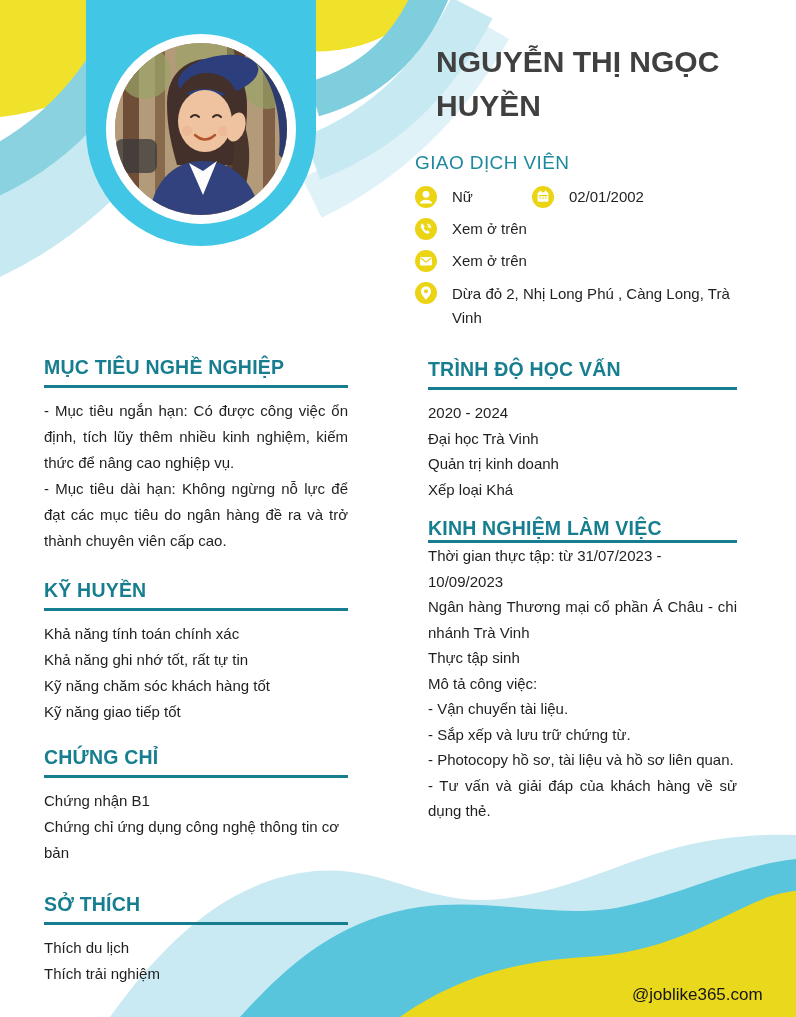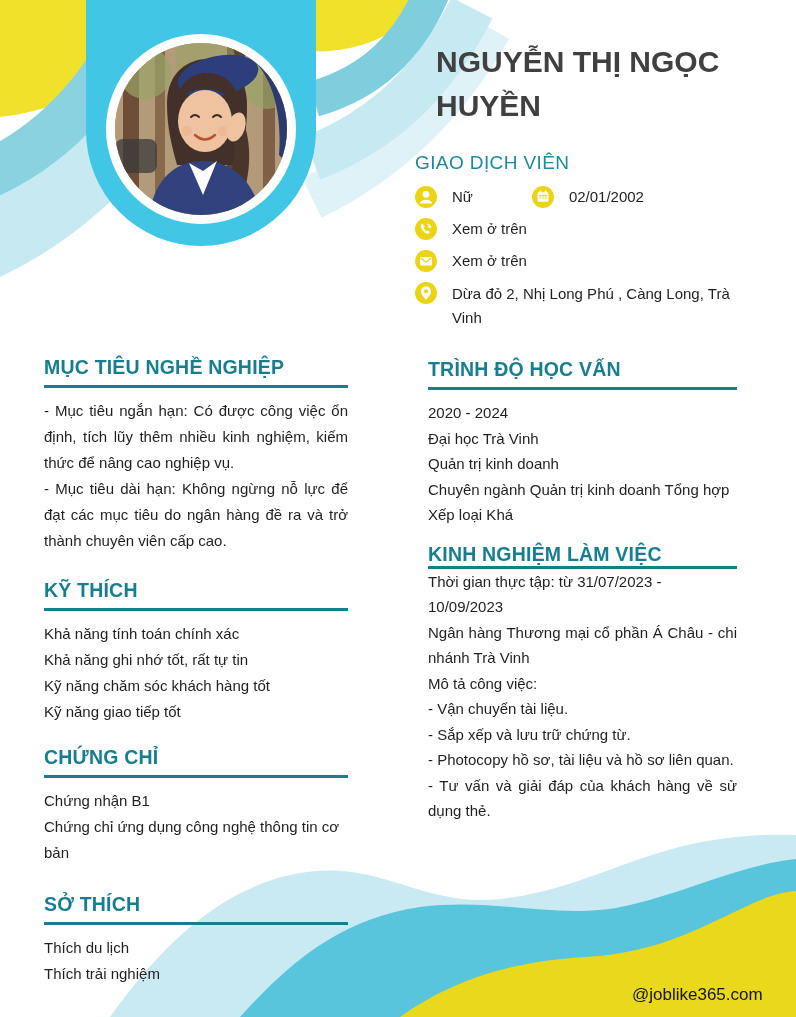--- a/index.html
+++ b/index.html
@@ -171,21 +171,21 @@
     <h2 class="sec-title">MỤC TIÊU NGHỀ NGHIỆP</h2>
     <div class="rule"></div>
     <div class="body-text para">
 
     <p>- Mục tiêu ngắn hạn: Có được công việc ổn định, tích lũy thêm nhiều kinh nghiệm, kiếm thức để nâng cao nghiệp vụ.</p>
         <p>- Mục tiêu dài hạn: Không ngừng nỗ lực để đạt các mục tiêu do ngân hàng đề ra và trở thành chuyên viên cấp cao.</p>
       </div>
   </div>
 
   <div class="sec mb20">
-    <h2 class="sec-title">KỸ THÍCH</h2>
+    <h2 class="sec-title">KỸ HUYỀN</h2>
     <div class="rule"></div>
     <div class="body-text plain-list">
 
     <div>Khả năng tính toán chính xác</div>
         <div>Khả năng ghi nhớ tốt, rất tự tin</div>
         <div>Kỹ năng chăm sóc khách hàng tốt</div>
         <div>Kỹ năng giao tiếp tốt</div>
       </div>
   </div>
 
@@ -213,32 +213,32 @@
 <div class="col col-right">
   <div class="sec mb14 edu">
     <h2 class="sec-title">TRÌNH ĐỘ HỌC VẤN</h2>
     <div class="rule"></div>
     <div class="body-text">
       <div class="b">2020 - 2024</div>
       <div class="b">Đại học Trà Vinh</div>
       <div>
 
       <div>Quản trị kinh doanh</div>
-          <div>Chuyên ngành Quản trị kinh doanh Tổng hợp</div>
           <div>Xếp loại Khá</div>
         </div>
     </div>
   </div>
 
   <div class="sec exp">
     <h2 class="sec-title">KINH NGHIỆM LÀM VIỆC</h2>
     <div class="rule"></div>
     <div class="body-text">
       <div class="b">Thời gian thực tập: từ 31/07/2023 - 10/09/2023</div>
       <div class="b just">Ngân hàng Thương mại cổ phần Á Châu - chi nhánh Trà Vinh</div>
+      <div>Thực tập sinh</div>
       <div>Mô tả công việc:</div>
       <div>
 
       <p class="just">- Vận chuyển tài liệu.</p>
           <p class="just">- Sắp xếp và lưu trữ chứng từ.</p>
           <p class="just">- Photocopy hồ sơ, tài liệu và hồ sơ liên quan.</p>
           <p class="just">- Tư vấn và giải đáp của khách hàng về sử dụng thẻ.</p>
         </div>
     </div>
   </div>

